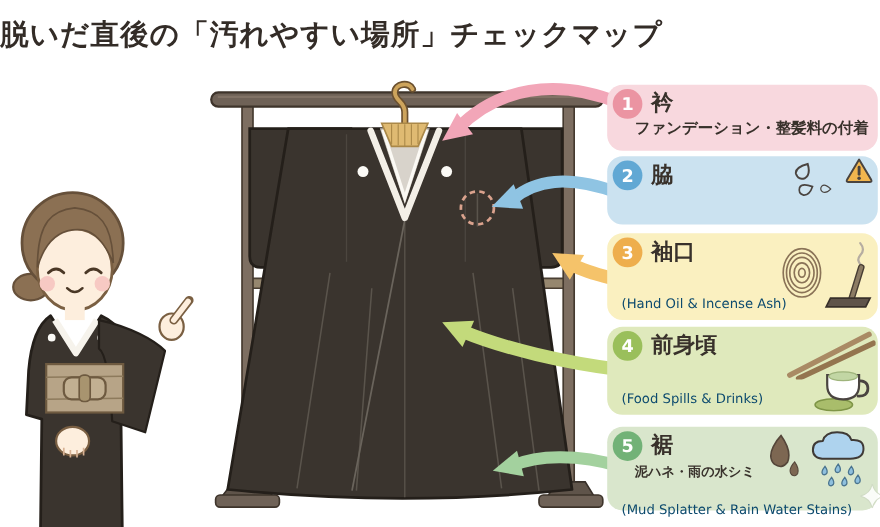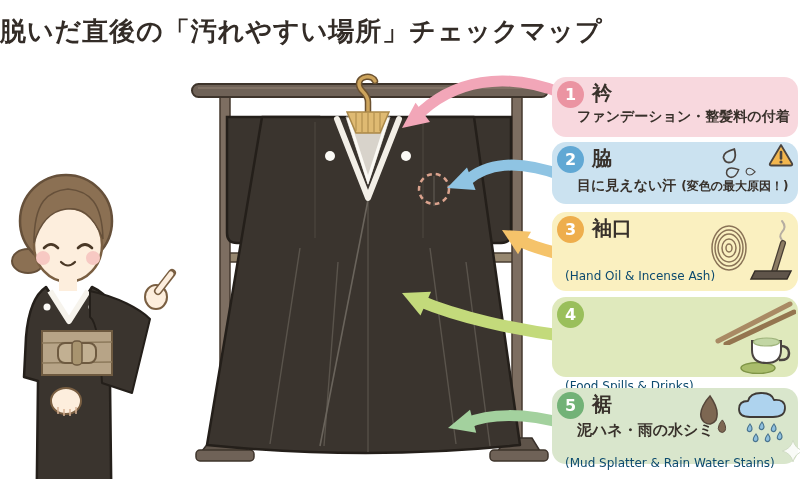--- a/index.html
+++ b/index.html
@@ -31,24 +31,24 @@
   .b2{top:142px;height:62px;background:#cbe2f0;}
   .b2 .num{background:#61a8d4;}
   .b2 .desc{top:35px;}
   .b3{top:212px;height:79px;background:#faf0c0;}
   .b3 .num{background:#eeae4d;}
   .b3 .desc{top:35px;font-size:15px;}
   .b3 .eng{top:57px;}
   .b4{top:297px;height:80px;background:#dfe9bc;}
   .b4 .num{background:#9abf5b;}
   .b4 .desc{top:35px;font-size:15px;}
-  .b4 .eng{top:58px;margin-top:24px;}
+  .b4 .eng{top:58px;}
   .b5{top:388px;height:76px;background:#d9e6cc;}
   .b5 .num{background:#72b277;}
-  .b5 .desc{top:33px;font-size:15px;}
+  .b5 .desc{top:33px;font-size:12px;}
   .b5 .eng{top:68px;}
 </style>
 </head>
 <body>
 
 <div class="page-title">脱いだ直後の「汚れやすい場所」チェックマップ</div>
 
 <svg class="layer" style="left:0;top:85px" width="190" height="394" viewBox="0 85 190 394">
   <g>
     <ellipse cx="28" cy="261" rx="16" ry="12" fill="#8b7053" stroke="#66503a" stroke-width="2"></ellipse>
@@ -161,21 +161,20 @@
 
 <div class="note b1">
   <span class="num">1</span>
   <span class="label">衿</span>
   <span class="desc">ファンデーション・整髪料の付着</span>
 </div>
 
 <div class="note b2">
   <span class="num">2</span>
   <span class="label">脇</span>
-  <span class="desc"><span>目に見えない汗 </span><span class="small-note">(変色の最大原因！)</span></span>
   <svg class="icon" style="right:26px;top:4px" width="50" height="36" viewBox="0 0 50 36">
     <path d="M10,2 Q16,10 12,15 Q7,19 3,14 Q0,9 10,2 Z" fill="#cfe4f0" stroke="#4a4440" stroke-width="1.8" transform="rotate(20 8 9)"></path>
     <path d="M10,2 Q16,10 12,15 Q7,19 3,14 Q0,9 10,2 Z" fill="#cfe4f0" stroke="#4a4440" stroke-width="1.8" transform="translate(4,18) scale(0.85) rotate(55 8 9)"></path>
     <path d="M10,2 Q16,10 12,15 Q7,19 3,14 Q0,9 10,2 Z" fill="#cfe4f0" stroke="#4a4440" stroke-width="1.8" transform="translate(24,20) scale(0.6) rotate(80 8 9)"></path>
   </svg>
   <svg class="icon" style="right:4px;top:1px" width="26" height="24" viewBox="0 0 26 24">
     <path d="M13,2 L24,20.5 Q25,22.5 22.5,22.5 L3.5,22.5 Q1,22.5 2,20.5 Z" fill="#f2b64e" stroke="#4a4440" stroke-width="1.8" stroke-linejoin="round"></path>
     <line x1="13" y1="9" x2="13" y2="15.5" stroke="#4a4440" stroke-width="2.6" stroke-linecap="round"></line>
     <circle cx="13" cy="19" r="1.6" fill="#4a4440"></circle>
   </svg>
@@ -195,20 +194,21 @@
   <svg class="icon" style="right:4px;top:6px" width="46" height="64" viewBox="0 0 46 64">
     <path d="M34,3 q5,6 0,11 q-4,5 1,9" fill="none" stroke="#b6ada1" stroke-width="2" stroke-linecap="round"></path>
     <line x1="35" y1="25" x2="26" y2="54" stroke="#473d33" stroke-width="6" stroke-linecap="round"></line>
     <line x1="35" y1="25" x2="26" y2="54" stroke="#8c7c64" stroke-width="3.5" stroke-linecap="round"></line>
     <polygon points="7,53 43,53 39,61 3,61" fill="#5f544a" stroke="#38302a" stroke-width="1.5"></polygon>
   </svg>
 </div>
 
 <div class="note b4">
   <span class="num">4</span>
+  <span class="label">前身頃</span>
   <span class="eng">(Food Spills &amp; Drinks)</span>
   <svg class="icon" style="right:2px;top:2px" width="84" height="46" viewBox="0 0 84 46">
     <line x1="6" y1="42" x2="78" y2="5" stroke="#a98a64" stroke-width="5" stroke-linecap="round"></line>
     <line x1="14" y1="45" x2="82" y2="13" stroke="#94754f" stroke-width="5" stroke-linecap="round"></line>
   </svg>
   <svg class="icon" style="right:2px;top:27px" width="58" height="50" viewBox="0 0 58 50">
     <ellipse cx="20" cy="44" rx="17" ry="5.5" fill="#a9bd6b" stroke="#7f9547" stroke-width="1.5"></ellipse>
     <path d="M42,22 q9,0 9,7 q0,8 -10,7" fill="none" stroke="#4a4440" stroke-width="2.5"></path>
     <path d="M14,17 h29 v9 q0,13 -14.5,13 q-14.5,0 -14.5,-13 Z" fill="#ffffff" stroke="#4a4440" stroke-width="2"></path>
     <ellipse cx="28.5" cy="18" rx="13" ry="4" fill="#c2d6a4" stroke="#9fb47c" stroke-width="1.2"></ellipse>

